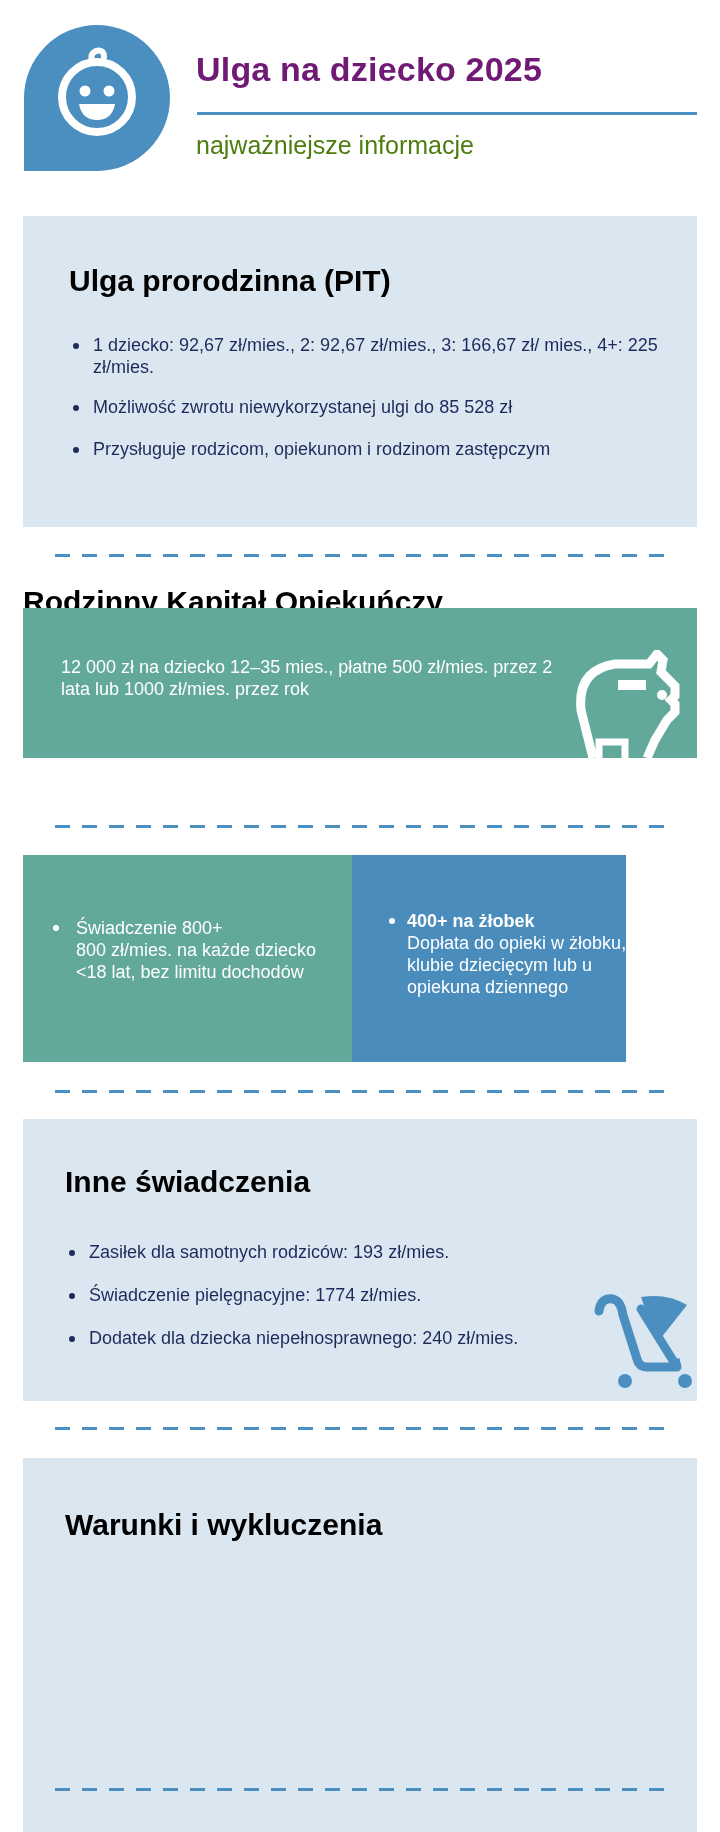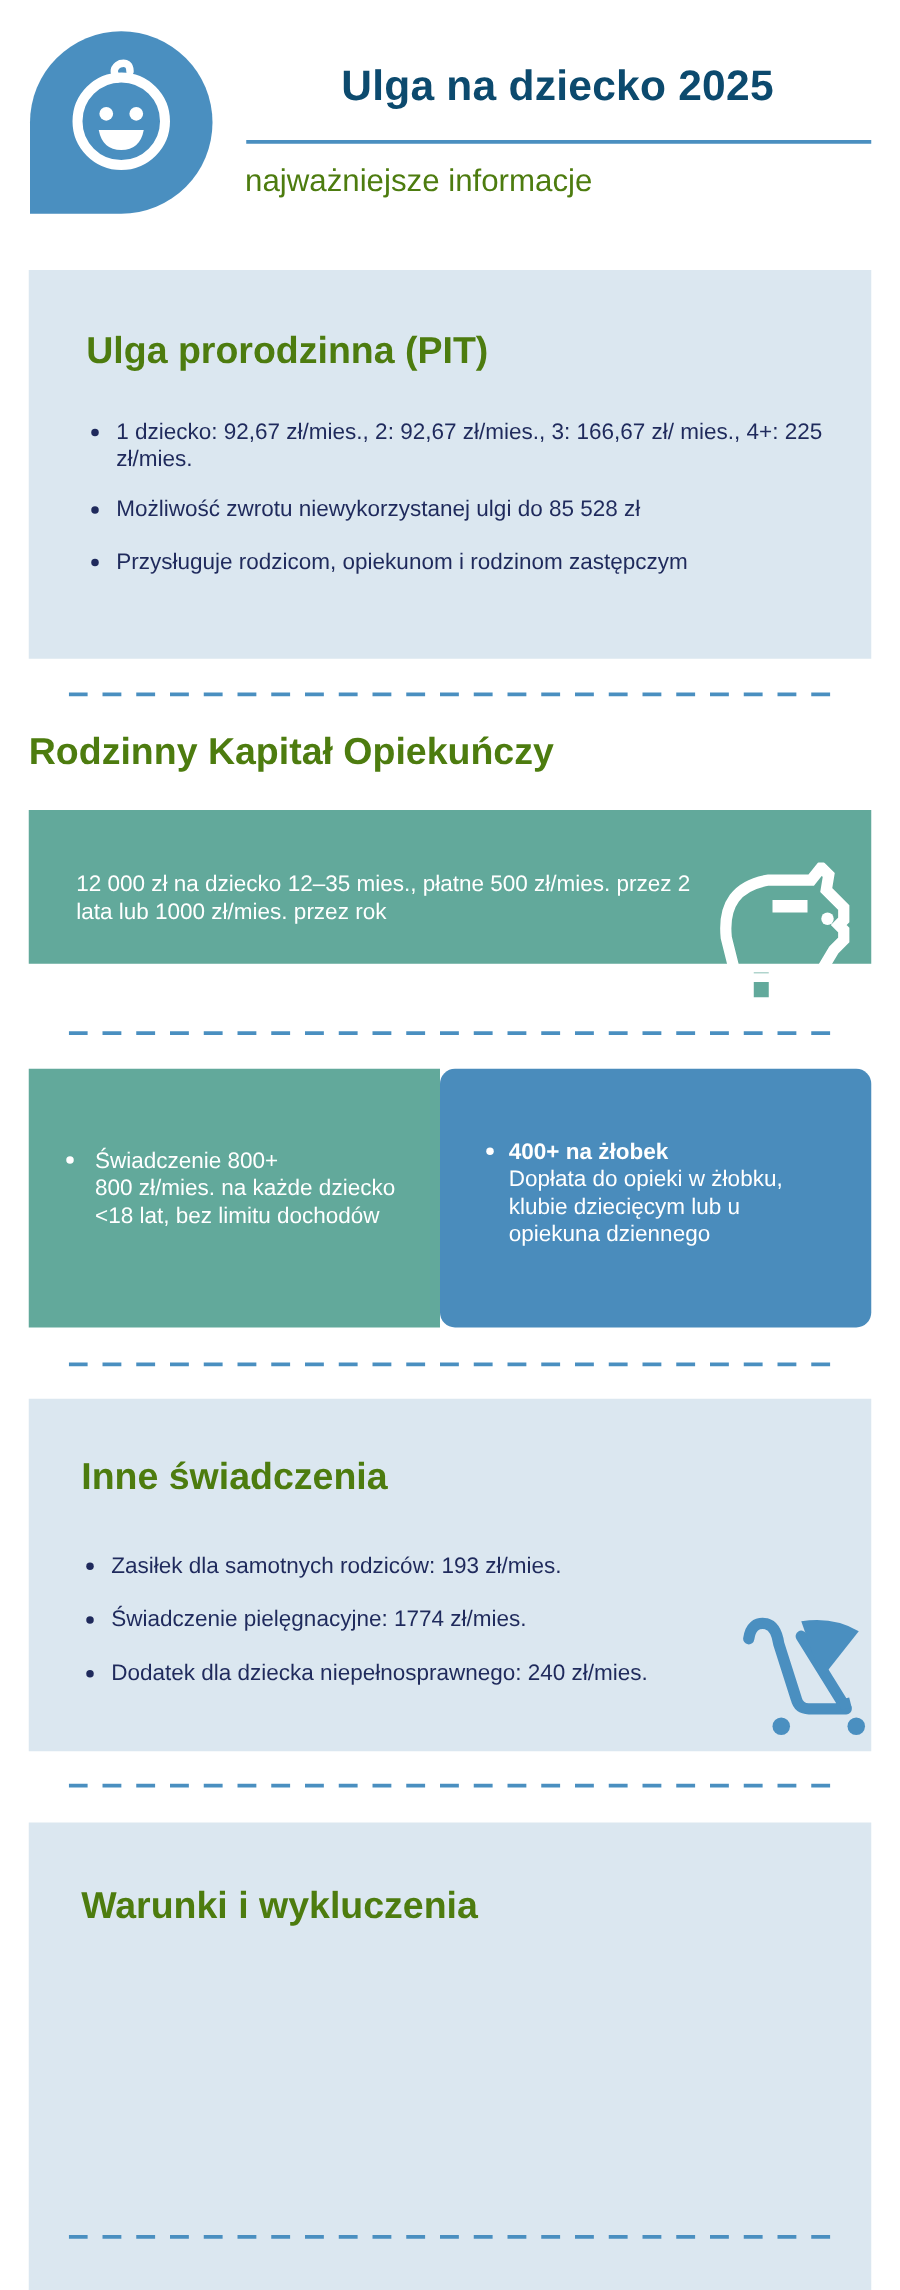--- a/index.html
+++ b/index.html
@@ -9,34 +9,34 @@
     .abs { position: absolute; }
 
     
     .logo {
       left: 24px; top: 25px; width: 146px; height: 146px;
       background: #4a8fc0;
       border-radius: 73px 73px 73px 0;
     }
     .logo svg { position: absolute; left: 0; top: 0; }
     .title {
-      left: 196px; top: 50px; width: 500px; text-align: center;
-      font-size: 34px; font-weight: bold; color: #0c4a6e; letter-spacing: 0.2px;
+      left: 196px; top: 50px; width: 500px; text-align: left;
+      font-size: 34px; font-weight: bold; color: #701a75; letter-spacing: 0.2px;
     }
     .title-rule {
       left: 197px; top: 112px; width: 500px; height: 3px; background: #4a8fc0;
     }
     .subtitle {
       left: 196px; top: 131px; width: 500px; text-align: left;
       font-size: 25px; font-weight: normal; color: #4d7c0f;
     }
 
     
     .lightbox { background: #dbe7f0; left: 23px; width: 674px; }
-    .h2 { font-size: 30px; font-weight: bold; color: #4d7c0f; }
+    .h2 { font-size: 30px; font-weight: bold; color: #000000; }
     ul.bullets { list-style: none; }
     ul.bullets li {
       position: relative; padding-left: 23px; font-size: 18px; line-height: 22px; color: #1f2a5c;
     }
     ul.bullets li::before {
       content: ""; position: absolute; left: 3px; top: 9px;
       width: 6px; height: 6px; border-radius: 50%; background: #1f2a5c;
     }
 
     .dash {
@@ -71,41 +71,41 @@
   <ul class="bullets abs" style="left:47px;top:118px;width:590px;">
     <li style="margin-bottom:18px;">1 dziecko: 92,67 zł/mies., 2: 92,67 zł/mies., 3: 166,67 zł/ mies., 4+: 225 zł/mies.</li>
     <li style="margin-bottom:20px;">Możliwość zwrotu niewykorzystanej ulgi do 85 528 zł</li>
     <li>Przysługuje rodzicom, opiekunom i rodzinom zastępczym</li>
   </ul>
 </div>
 
 <div class="abs dash" style="top:554px;"></div>
 
 <div class="abs h2" style="left:23px;top:585px;">Rodzinny Kapitał Opiekuńczy</div>
-<div class="abs teal" style="left:23px;top:648px;width:674px;height:123px;">
+<div class="abs teal" style="left:23px;top:608px;width:674px;height:150px;">
   <div class="abs white-text" style="left:38px;top:48px;width:500px;font-size:18px;line-height:22px;">12 000 zł na dziecko 12–35 mies., płatne 500 zł/mies. przez 2 lata lub 1000 zł/mies. przez rok</div>
   <svg class="abs" style="left:540px;top:42px;" width="130" height="108" viewBox="0 0 130 108">
     <path d="M30 108 L18 60 Q14 20 52 14 L86 14 L94 4 L100 10 L98 22 L112 36 L112 46 L108 50 L112 54 L112 62 L104 70 L92 90 L84 108" fill="none" stroke="#ffffff" stroke-width="9" stroke-linejoin="miter"></path>
     <rect x="55" y="30" width="28" height="10" fill="#ffffff"></rect>
     <circle cx="99" cy="45" r="5" fill="#ffffff"></circle>
     <rect x="40" y="88" width="12" height="20" fill="#62a99b"></rect>
     <path d="M36 108 V92 H62 V108" fill="none" stroke="#ffffff" stroke-width="7"></path>
   </svg>
 </div>
 
 <div class="abs dash" style="top:825px;"></div>
 
 <div class="abs teal" style="left:23px;top:855px;width:329px;height:207px;">
   <div class="abs" style="left:30px;top:62px;width:290px;">
     <div class="abs" style="left:0;top:8px;width:6px;height:6px;border-radius:50%;background:#fff;"></div>
     <div class="white-text" style="padding-left:23px;font-size:18px;font-weight:normal;line-height:22px;">Świadczenie 800+</div>
     <div class="white-text" style="padding-left:23px;width:270px;font-size:18px;line-height:22px;">800 zł/mies. na każde dziecko &lt;18 lat, bez limitu dochodów</div>
   </div>
 </div>
-<div class="abs blue" style="left:352px;top:855px;width:345px;height:207px;border-radius:12px;">
+<div class="abs blue" style="left:352px;top:855px;width:274px;height:207px;">
   <div class="abs" style="left:37px;top:55px;width:300px;">
     <div class="abs" style="left:0;top:8px;width:6px;height:6px;border-radius:50%;background:#fff;"></div>
     <div class="white-text" style="padding-left:18px;font-size:18px;font-weight:bold;line-height:22px;">400+ na żłobek</div>
     <div class="white-text" style="padding-left:18px;width:280px;font-size:18px;line-height:22px;">Dopłata do opieki w żłobku, klubie dziecięcym lub u opiekuna dziennego</div>
   </div>
 </div>
 
 <div class="abs dash" style="top:1090px;"></div>
 
 <div class="abs lightbox" style="top:1119px;height:282px;">

